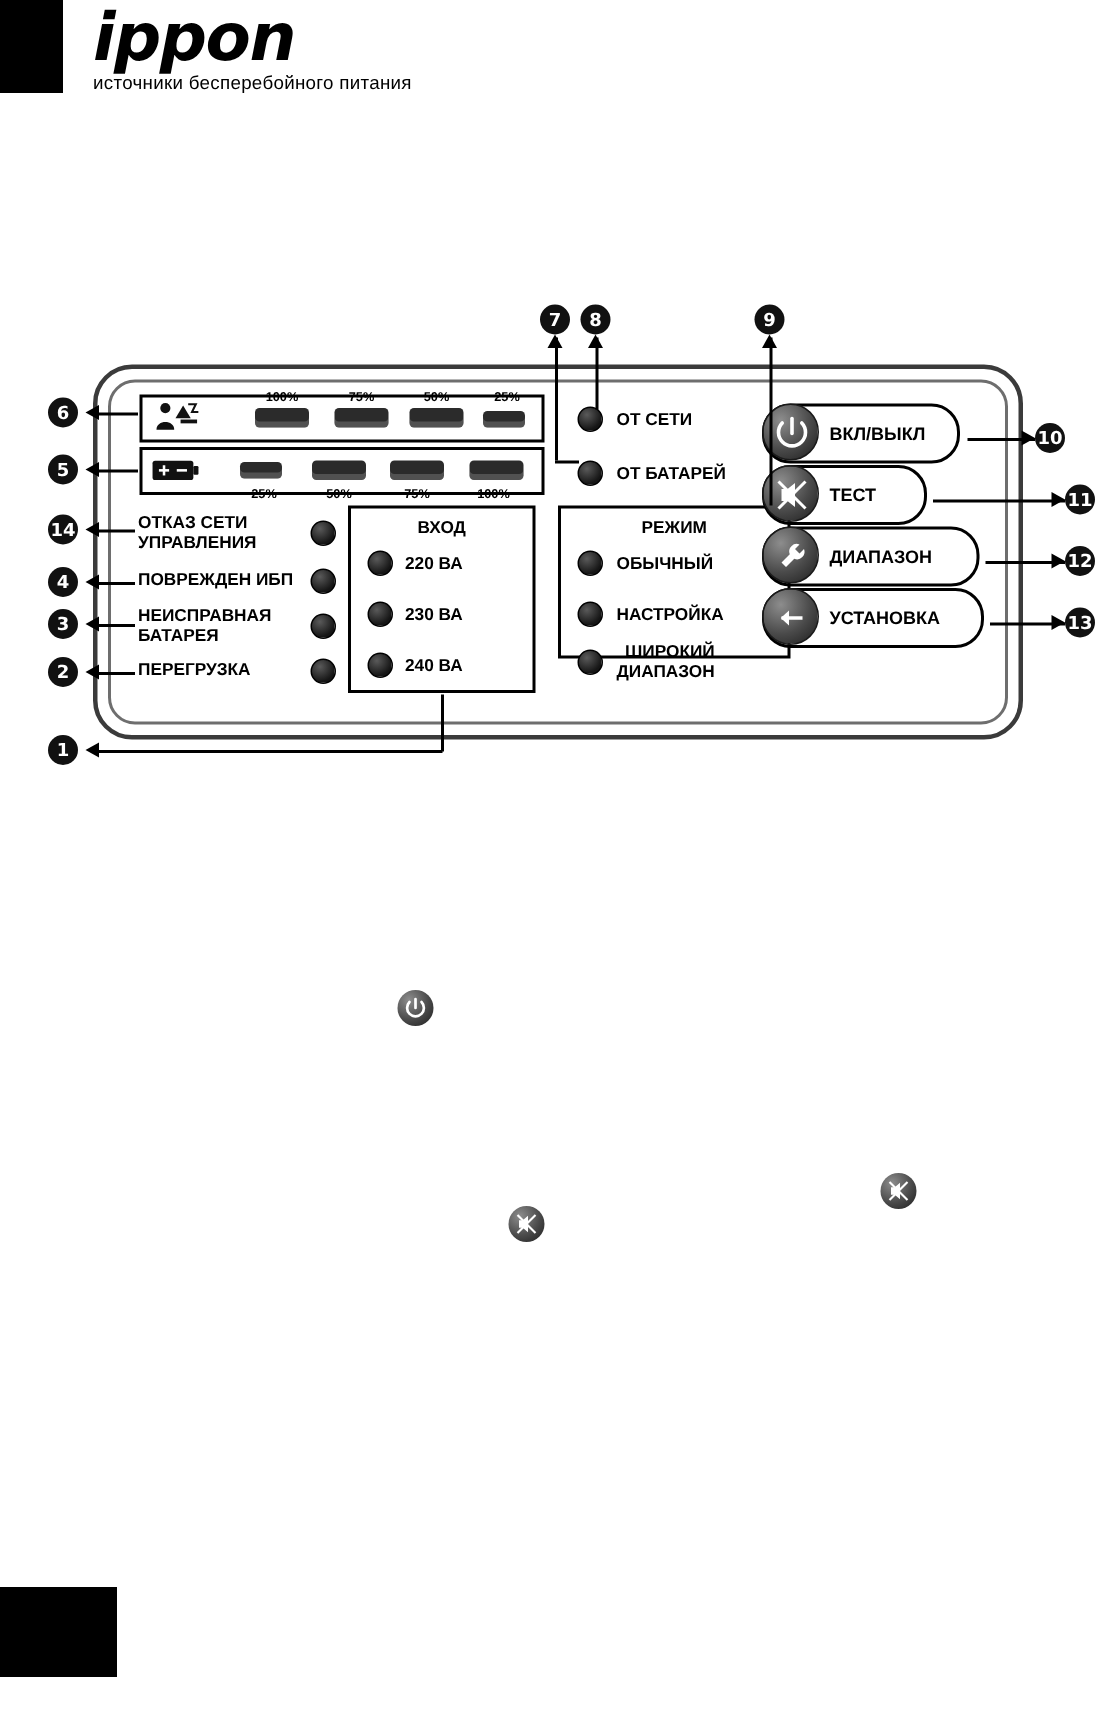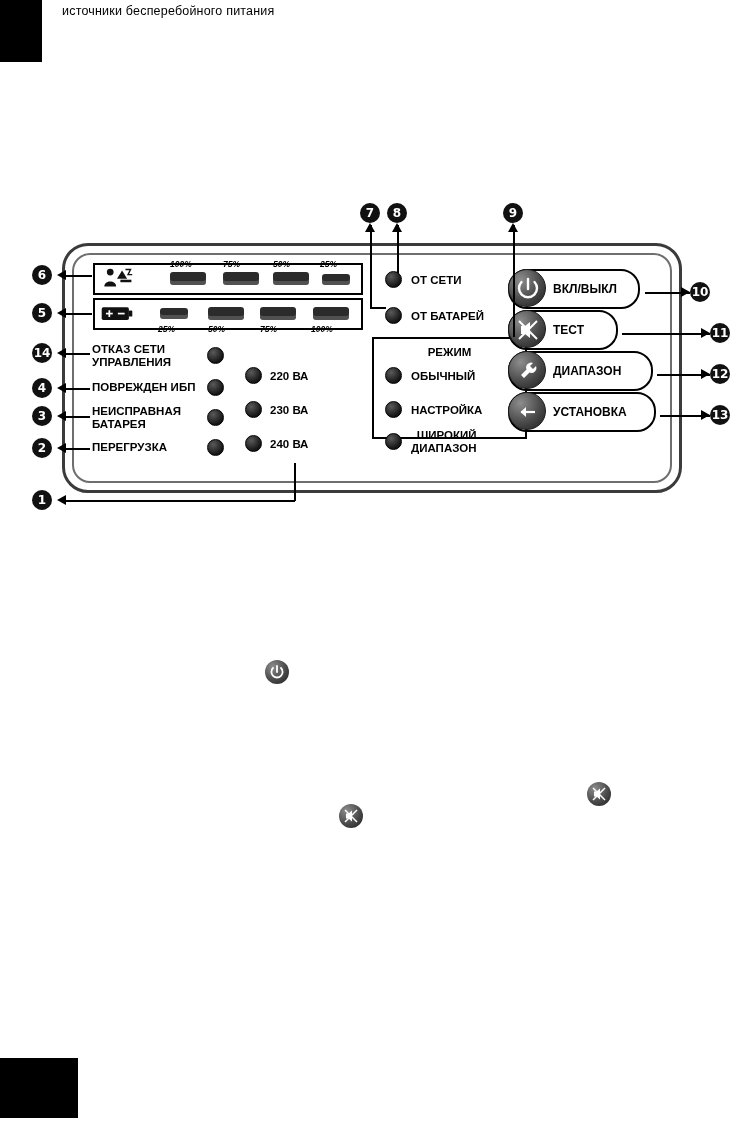--- a/index.html
+++ b/index.html
@@ -87,23 +87,22 @@
     width: 36px; height: 13px;
     border-radius: 3px;
     background: #2b2b2b;
     box-shadow: inset 0 -4px 0 rgba(255,255,255,0.18);
   }
   .seg-lbl {
     position: absolute;
     font-size: 8.5px;
     font-weight: bold;
     color: #000;
-    text-align: left;
+    text-align: center;
     width: 36px;
-    font-style: italic;
   }
 
   .ico-load, .ico-batt {
     position: absolute;
     width: 34px; height: 22px;
   }
 
   
   .led {
     position: absolute;
@@ -234,20 +233,21 @@
     width: 78px; height: 60px;
     background: #000;
   }
 </style>
 </head>
 <body>
 
 <div class="hdr-black-block"></div>
 
 <div class="logo-wrap">
+  <div class="logo-word">ippon</div>
   <div class="logo-sub">источники бесперебойного питания</div>
 </div>
 
 <div class="figure">
 
   <div class="panel-outer"></div>
   <div class="panel-inner"></div>
 
   <div class="bar-box bar-load"></div>
   <svg class="ico-load" style="left:100px; top:72px;" viewBox="0 0 40 26">
@@ -299,20 +299,23 @@
 
   <div class="led" style="left:207px; top:214px;"></div>
   <div class="llab" style="left:92px; top:210px;">
     <span>НЕИСПРАВНАЯ</span><br>
     <span>БАТАРЕЯ</span>
   </div>
 
   <div class="led" style="left:207px; top:244px;"></div>
   <div class="llab" style="left:92px; top:246px;">ПЕРЕГРУЗКА</div>
 
+  <div class="group-box group-vhod">
+    <div class="group-title">ВХОД</div>
+  </div>
   <div class="led" style="left:245px; top:172px;"></div>
   <div class="grp-item" style="left:270px; top:175px;">220 ВА</div>
   <div class="led" style="left:245px; top:206px;"></div>
   <div class="grp-item" style="left:270px; top:209px;">230 ВА</div>
   <div class="led" style="left:245px; top:240px;"></div>
   <div class="grp-item" style="left:270px; top:243px;">240 ВА</div>
 
   <div class="group-box group-rezhim">
     <div class="group-title">РЕЖИМ</div>
   </div>

